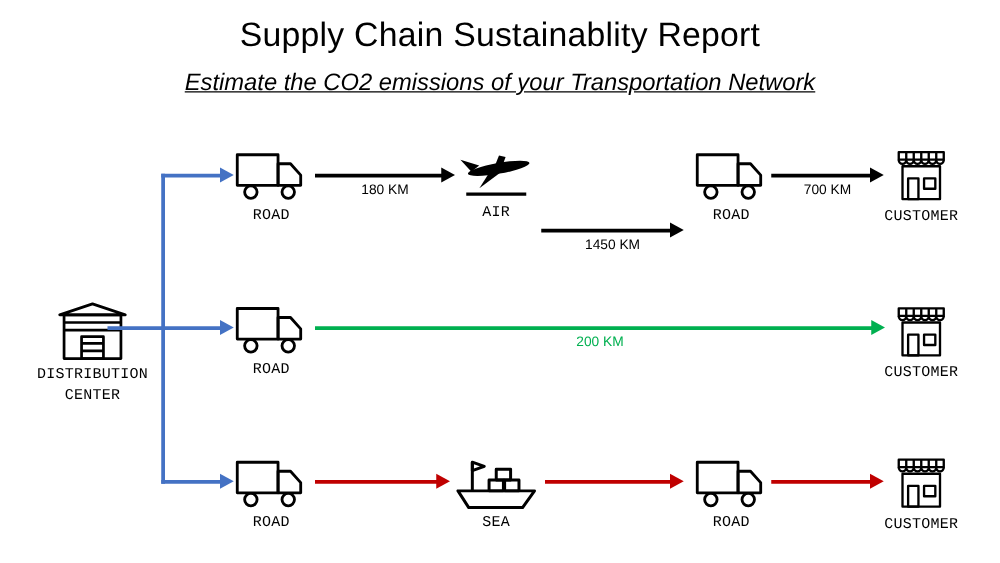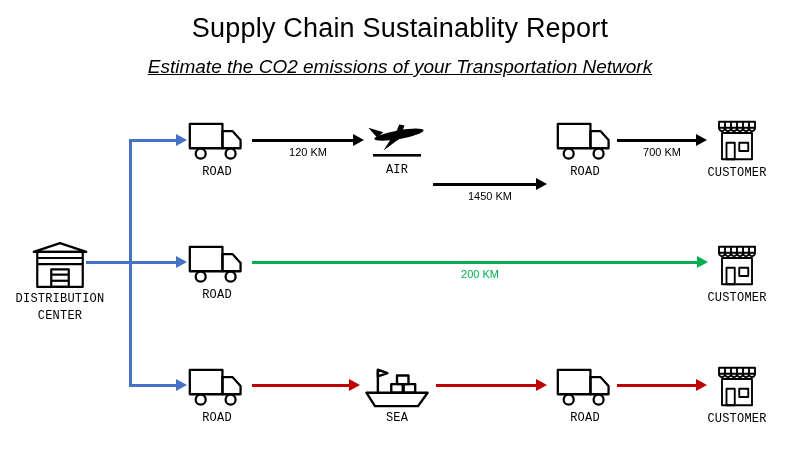--- a/index.html
+++ b/index.html
@@ -37,21 +37,21 @@
   svg{display:block;}
 </style>
 </head>
 <body>
 
 <div class="canvas">
 
   <div class="title">Supply Chain Sustainablity Report</div>
   <div class="subtitle">Estimate the CO2 emissions of your Transportation Network</div>
 
-  <div class="node" style="left:15px;top:241px;">
+  <div class="node" style="left:29px;top:241px;">
     <span class="icon">
       <svg width="56" height="48" viewBox="0 0 64 54">
         <g fill="none" stroke="#000" stroke-width="2.5" stroke-linejoin="round">
           <polygon points="2,12 32,2 62,12"></polygon>
           <rect x="6" y="12" width="52" height="40"></rect>
           <line x1="6" y1="19" x2="58" y2="19"></line>
           <line x1="6" y1="26" x2="58" y2="26"></line>
           <rect x="22" y="32" width="20" height="20"></rect>
           <line x1="22" y1="38" x2="42" y2="38"></line>
           <line x1="22" y1="45" x2="42" y2="45"></line>
@@ -86,21 +86,21 @@
           <circle cx="47" cy="36" r="5.5" fill="#fff"></circle>
         </g>
       </svg>
     </span>
     <div class="nlabel">ROAD</div>
   </div>
 
   <div class="arrow black" style="left:252px;top:139px;width:112px;">
     <span class="shaft"></span>
     <span class="head"></span>
-    <span class="dist">120 KM</span>
+    <span class="dist">180 KM</span>
   </div>
 
   <div class="node" style="left:352px;top:118px;">
     <span class="icon">
       <svg width="64" height="42" viewBox="0 0 64 42">
         <g fill="#000">
           <g transform="rotate(-10 32 17)">
             <ellipse cx="34" cy="17" rx="25" ry="4.3"></ellipse>
             <polygon points="12,16 5,5 19,12"></polygon>
             <polygon points="27,18 16,30 36,20"></polygon>

